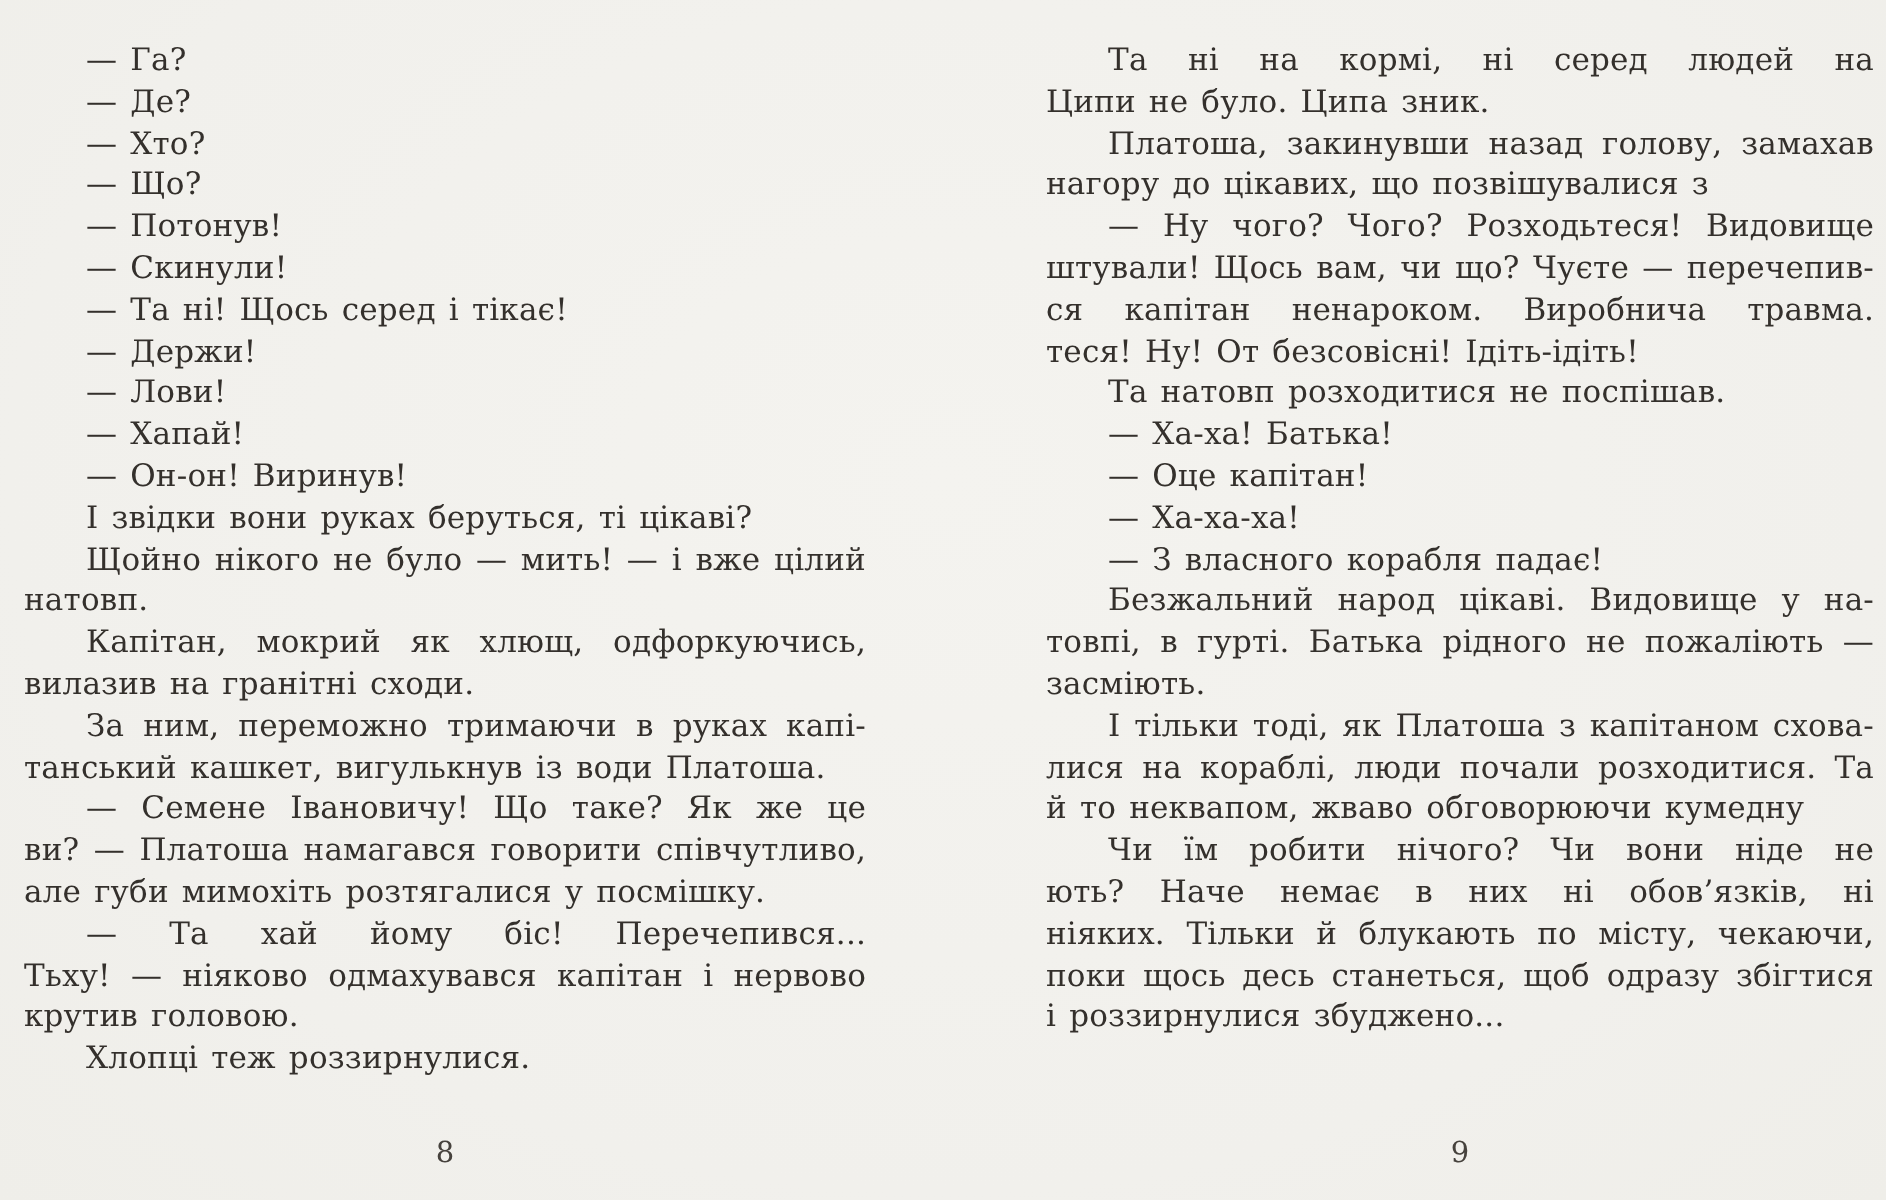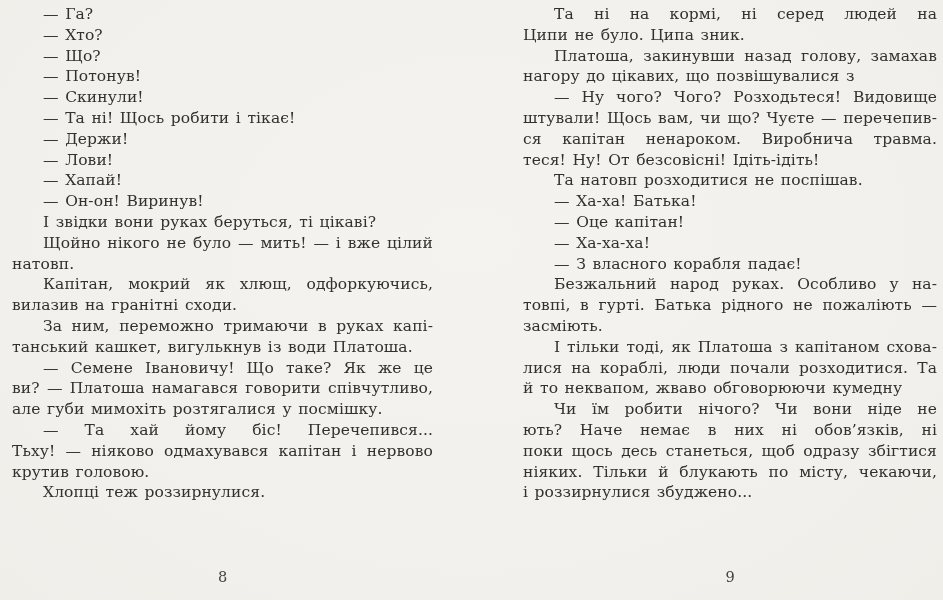--- a/index.html
+++ b/index.html
@@ -15,21 +15,21 @@
     font-family: "DejaVu Serif", "Liberation Serif", serif;
   }
   .spread {
     position: absolute;
     inset: 0;
     background: radial-gradient(ellipse at 50% 40%, #f4f3ef 0%, #f1f0ec 70%, #efeee9 100%);
     color: #34302c;
   }
   .page-text {
     position: absolute;
-    top: 4px;
+    top: 20px;
   }
   #left-text  { left: 12px;  width: 421px; }
   #right-text { left: 523px; width: 414px; }
   .line {
     height: 20.8px;
     overflow: hidden;
     font-size: 15.5px;
     line-height: 20.8px;
     word-spacing: 1.5px;
     letter-spacing: 0.1px;
@@ -52,25 +52,26 @@
   }
   #left-num  { left: 12px;  width: 421px; }
   #right-num { left: 523px; width: 414px; }
 </style>
 </head>
 <body style="background: rgb(242, 241, 237);">
 
 <div class="spread" style="color: rgb(52, 48, 44);">
   <div class="page-text" id="left-text">
       <div class="line i">— Га?</div>
+      <div class="line i">— Де?</div>
       <div class="line i">— Хто?</div>
       <div class="line i">— Що?</div>
       <div class="line i">— Потонув!</div>
       <div class="line i">— Скинули!</div>
-      <div class="line i">— Та ні! Щось робити і тікає!</div>
+      <div class="line i">— Та ні! Щось серед і тікає!</div>
       <div class="line i">— Держи!</div>
       <div class="line i">— Лови!</div>
       <div class="line i">— Хапай!</div>
       <div class="line i">— Он-он! Виринув!</div>
       <div class="line i">І звідки вони руках беруться, ті цікаві?</div>
       <div class="line i j">Щойно нікого не було — мить! — і вже цілий</div>
       <div class="line">натовп.</div>
       <div class="line i j">Капітан, мокрий як хлющ, одфоркуючись,</div>
       <div class="line">вилазив на гранітні сходи.</div>
       <div class="line i j">За ним, переможно тримаючи в руках капі-</div>
@@ -90,27 +91,27 @@
       <div class="line">нагору до цікавих, що позвішувалися з парапету:</div>
       <div class="line i j">— Ну чого? Чого? Розходьтеся! Видовище вла-</div>
       <div class="line j">штували! Щось вам, чи що? Чуєте — перечепив-</div>
       <div class="line j">ся капітан ненароком. Виробнича травма. Розходь-</div>
       <div class="line">теся! Ну! От безсовісні! Ідіть-ідіть!</div>
       <div class="line i">Та натовп розходитися не поспішав.</div>
       <div class="line i">— Ха-ха! Батька!</div>
       <div class="line i">— Оце капітан!</div>
       <div class="line i">— Ха-ха-ха!</div>
       <div class="line i">— З власного корабля падає!</div>
-      <div class="line i j">Безжальний народ руках. Особливо у на-</div>
+      <div class="line i j">Безжальний народ цікаві. Видовище у на-</div>
       <div class="line j">товпі, в гурті. Батька рідного не пожаліють —</div>
       <div class="line">засміють.</div>
       <div class="line i j">І тільки тоді, як Платоша з капітаном схова-</div>
       <div class="line j">лися на кораблі, люди почали розходитися. Та</div>
       <div class="line">й то неквапом, жваво обговорюючи кумедну подію.</div>
       <div class="line i j">Чи їм робити нічого? Чи вони ніде не працю-</div>
       <div class="line j">ють? Наче немає в них ні обов’язків, ні інтересів</div>
+      <div class="line j">ніяких. Тільки й блукають по місту, чекаючи,</div>
       <div class="line j">поки щось десь станеться, щоб одразу збігтися</div>
-      <div class="line j">ніяких. Тільки й блукають по місту, чекаючи,</div>
       <div class="line">і роззирнулися збуджено...</div>
     </div>
   <div class="pagenum" id="left-num">8</div>
   <div class="pagenum" id="right-num">9</div>
 </div>
 
 </body></html>

